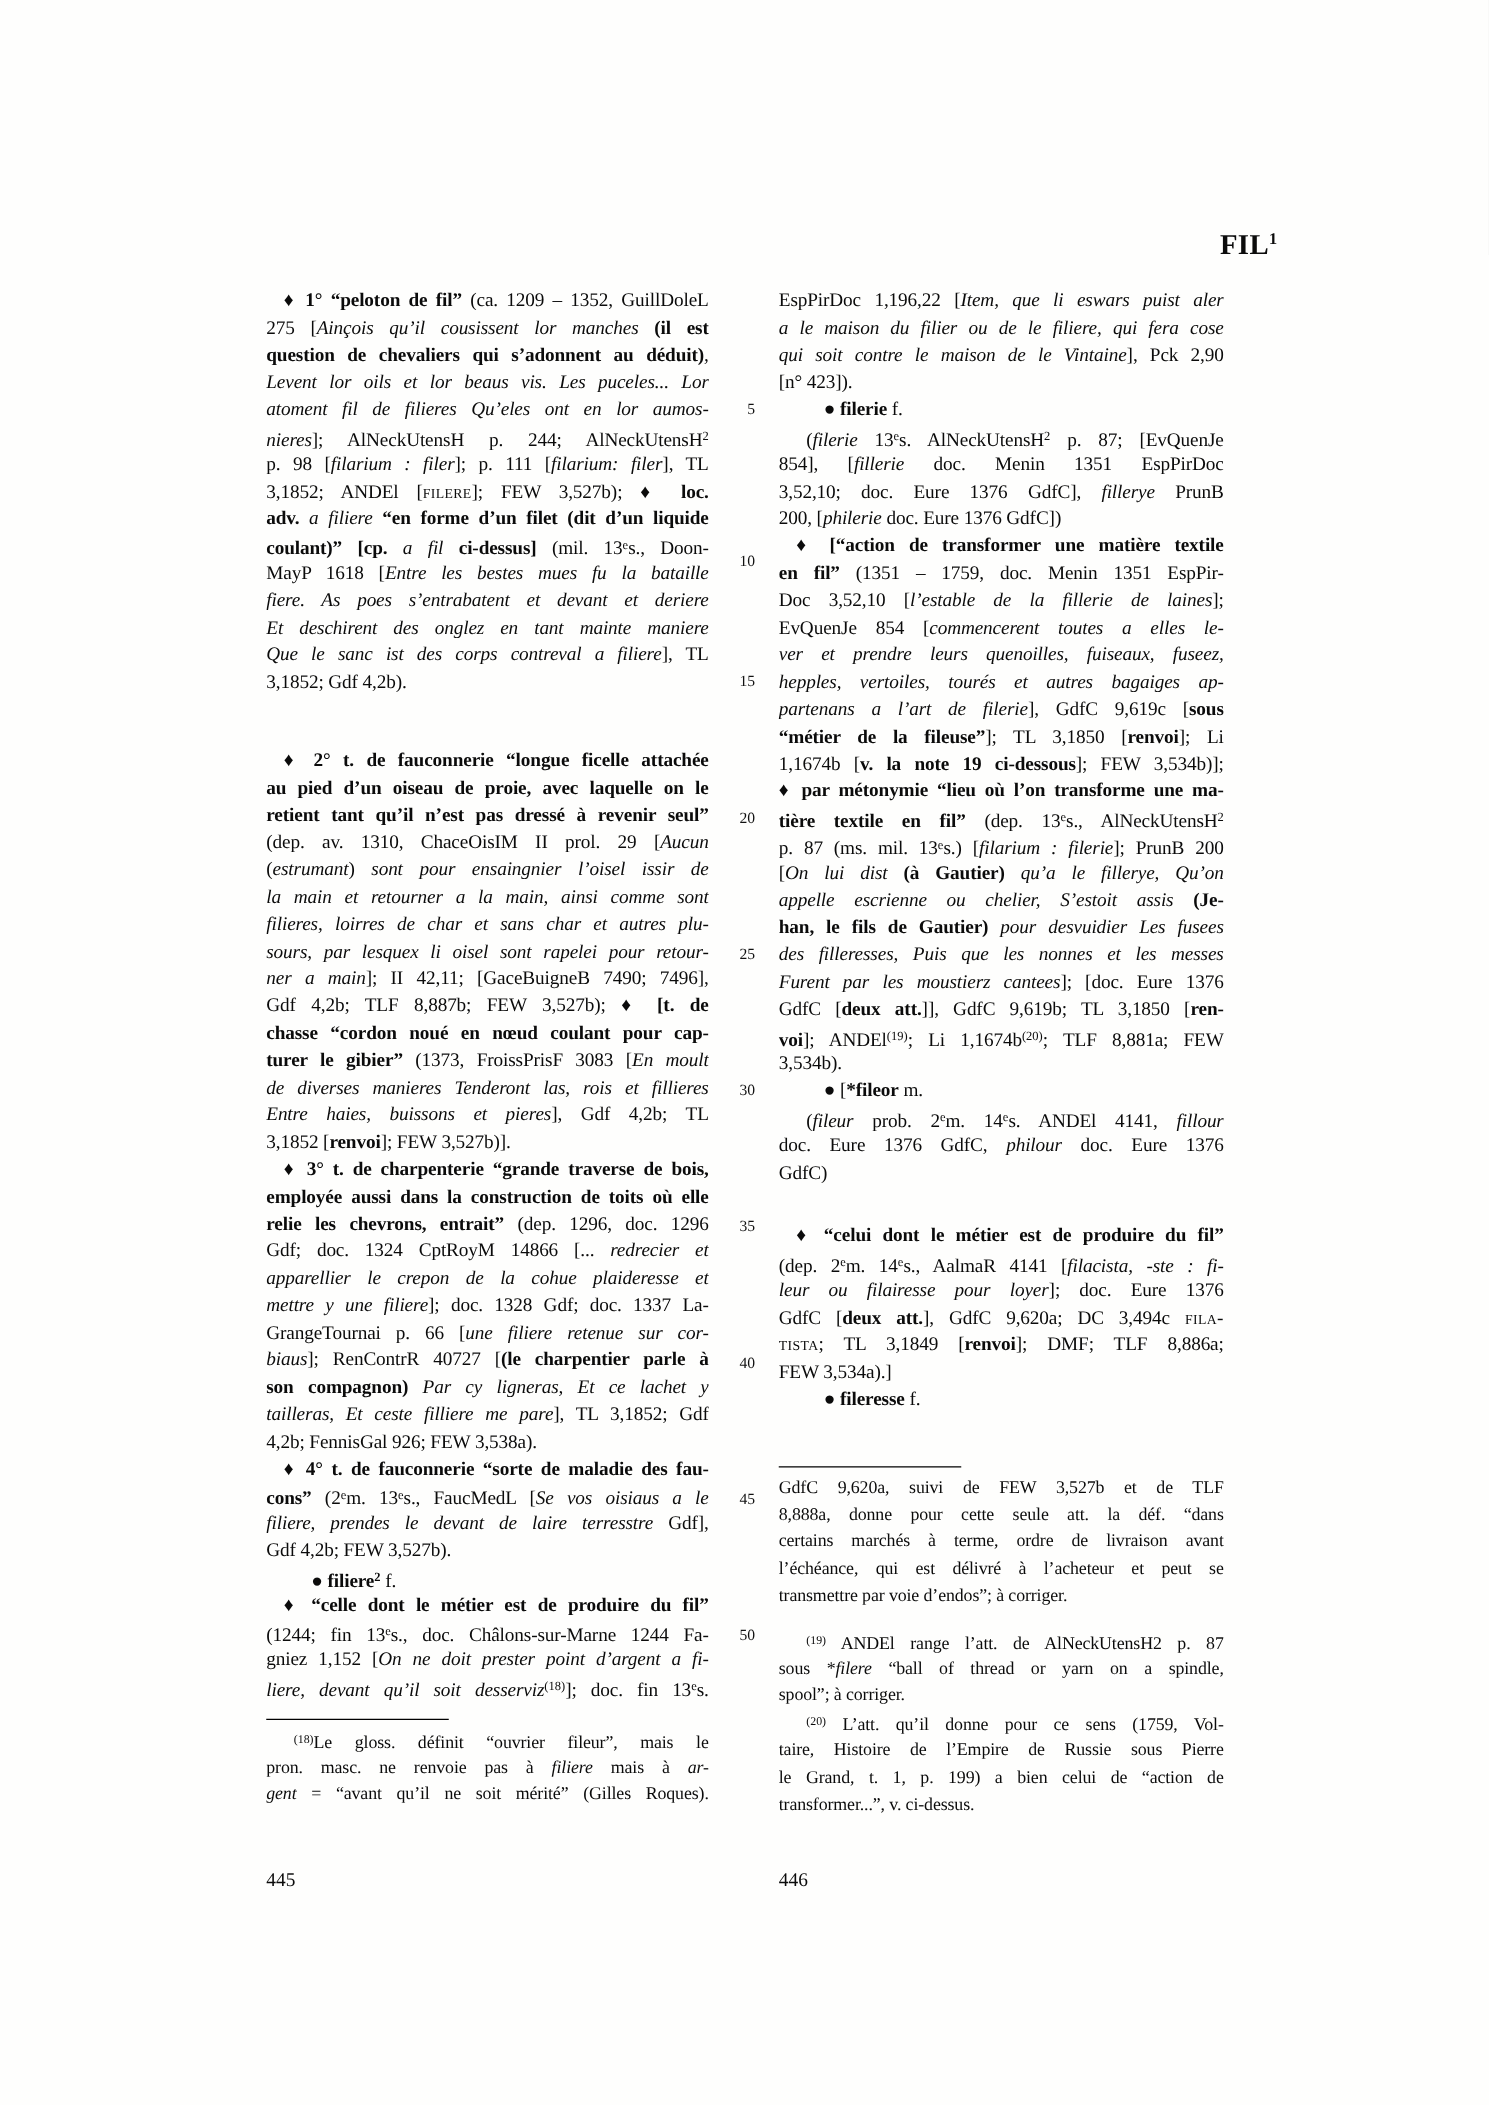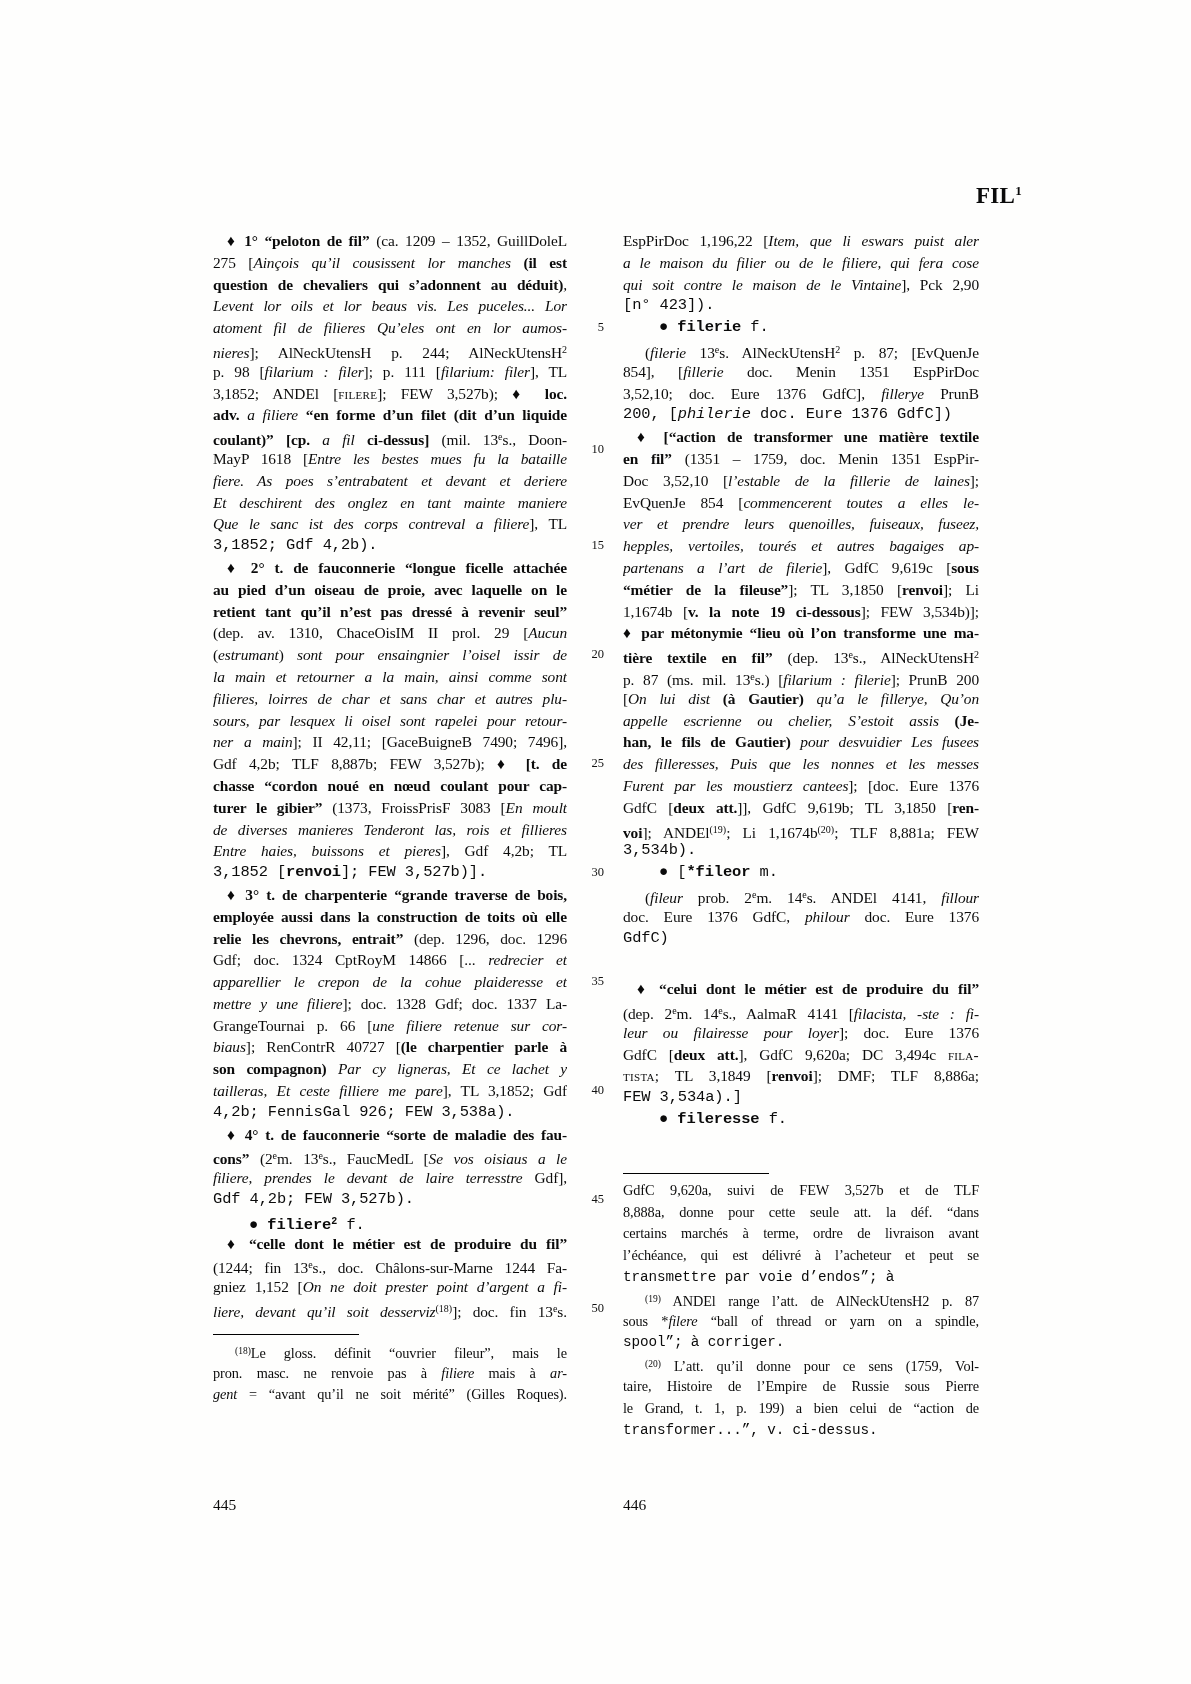--- a/index.html
+++ b/index.html
@@ -16,21 +16,21 @@
   }
   .lemma-header .hsup { font-size:13px; vertical-align:8px; font-weight:bold; }
   .col { position:absolute; top:230px; }
   .col-left  { left:213px; width:354px; }
   .col-right { left:623px; width:356px; }
   .line {
     font-size:15.4px; line-height:21.8px; height:21.8px;
     text-align:justify; text-align-last:justify;
     letter-spacing:-0.1px; overflow:hidden; white-space:normal;
   }
-  .line.left { text-align:left; text-align-last:auto;font-family:Liberation Mono, monospace; }
+  .line.left { text-align:left; text-align-last:auto; }
   .fnblock .line { font-size:14.3px; }
   .b  { font-weight:bold; }
   .i  { font-style:italic; }
   .sc { font-variant:small-caps; letter-spacing:0.3px; }
   .sup { font-size:10px; vertical-align:4.5px; letter-spacing:0; }
   .b.sup, .sup.b { font-weight:bold; }
   .fnblock .sup { font-size:9.5px; vertical-align:4px; }
   .fnrule { border-top:1.7px solid #000; width:146px; }
   .rule-left  { margin-top:14px; margin-bottom:6px; }
   .rule-right { margin-top:42px; margin-bottom:6px; }
@@ -64,21 +64,21 @@
         <div class="line"><span class="i">nieres</span><span>]; AlNeckUtensH p. 244; AlNeckUtensH</span><span class="sup">2</span></div>
         <div class="line"><span>p. 98 [</span><span class="i">filarium : filer</span><span>]; p. 111 [</span><span class="i">filarium: filer</span><span>], TL</span></div>
         <div class="line"><span>3,1852; ANDEl [</span><span class="sc">filere</span><span>]; FEW 3,527b); </span><span class="b">♦ loc.</span></div>
         <div class="line"><span class="b">adv. </span><span class="i">a filiere</span><span class="b"> “en forme d’un filet (dit d’un liquide</span></div>
         <div class="line"><span class="b">coulant)” [cp. </span><span class="i">a fil</span><span class="b"> ci-dessus] </span><span>(mil. 13</span><span class="sup">e</span><span>s., Doon-</span></div>
         <div class="line"><span>MayP 1618 [</span><span class="i">Entre les bestes mues fu la bataille</span></div>
         <div class="line"><span class="i">fiere. As poes s’entrabatent et devant et deriere</span></div>
         <div class="line"><span class="i">Et deschirent des onglez en tant mainte maniere</span></div>
         <div class="line"><span class="i">Que le sanc ist des corps contreval a filiere</span><span>], TL</span></div>
         <div class="line left"><span>3,1852; Gdf 4,2b).</span></div>
-        <div class="line" style="text-indent: 14px;"><span class="b">♦ 2° t. de fauconnerie “longue ficelle attachée</span></div>
+        <div class="line" style="text-indent: 14px; margin-top: 41px;"><span class="b">♦ 2° t. de fauconnerie “longue ficelle attachée</span></div>
         <div class="line"><span class="b">au pied d’un oiseau de proie, avec laquelle on le</span></div>
         <div class="line"><span class="b">retient tant qu’il n’est pas dressé à revenir seul”</span></div>
         <div class="line"><span>(dep. av. 1310, ChaceOisIM II prol. 29 [</span><span class="i">Aucun</span></div>
         <div class="line"><span>(</span><span class="i">estrumant</span><span>) </span><span class="i">sont pour ensaingnier l’oisel issir de</span></div>
         <div class="line"><span class="i">la main et retourner a la main, ainsi comme sont</span></div>
         <div class="line"><span class="i">filieres, loirres de char et sans char et autres plu-</span></div>
         <div class="line"><span class="i">sours, par lesquex li oisel sont rapelei pour retour-</span></div>
         <div class="line"><span class="i">ner a main</span><span>]; II 42,11; [GaceBuigneB 7490; 7496],</span></div>
         <div class="line"><span>Gdf 4,2b; TLF 8,887b; FEW 3,527b); </span><span class="b">♦ [t. de</span></div>
         <div class="line"><span class="b">chasse “cordon noué en nœud coulant pour cap-</span></div>
@@ -171,21 +171,21 @@
         <div class="line left"><span>FEW 3,534a).]</span></div>
         <div class="line left" style="text-indent: 36px;"><span>● </span><span class="b">fileresse</span><span> f.</span></div>
       </div>
     <div class="fnrule rule-right"></div>
     <div class="fnblock">
         <div class="line"><span>GdfC 9,620a, suivi de FEW 3,527b et de TLF</span></div>
         <div class="line"><span>8,888a, donne pour cette seule att. la déf. “dans</span></div>
         <div class="line"><span>certains marchés à terme, ordre de livraison avant</span></div>
         <div class="line"><span>l’échéance, qui est délivré à l’acheteur et peut se</span></div>
         <div class="line left"><span>transmettre par voie d’endos”; à corriger.</span></div>
-        <div class="line" style="text-indent: 22px;"><span class="sup">(19)</span><span> ANDEl range l’att. de AlNeckUtensH2 p. 87</span></div>
+        <div class="line" style="text-indent: 22px; margin-top: 14px;"><span class="sup">(19)</span><span> ANDEl range l’att. de AlNeckUtensH2 p. 87</span></div>
         <div class="line"><span>sous *</span><span class="i">filere</span><span> “ball of thread or yarn on a spindle,</span></div>
         <div class="line left"><span>spool”; à corriger.</span></div>
         <div class="line" style="text-indent: 22px;"><span class="sup">(20)</span><span> L’att. qu’il donne pour ce sens (1759, Vol-</span></div>
         <div class="line"><span>taire, Histoire de l’Empire de Russie sous Pierre</span></div>
         <div class="line"><span>le Grand, t. 1, p. 199) a bien celui de “action de</span></div>
         <div class="line left"><span>transformer...”, v. ci-dessus.</span></div>
       </div>
   </div>
 
   <div class="pagenum pagenum-left">445</div>

